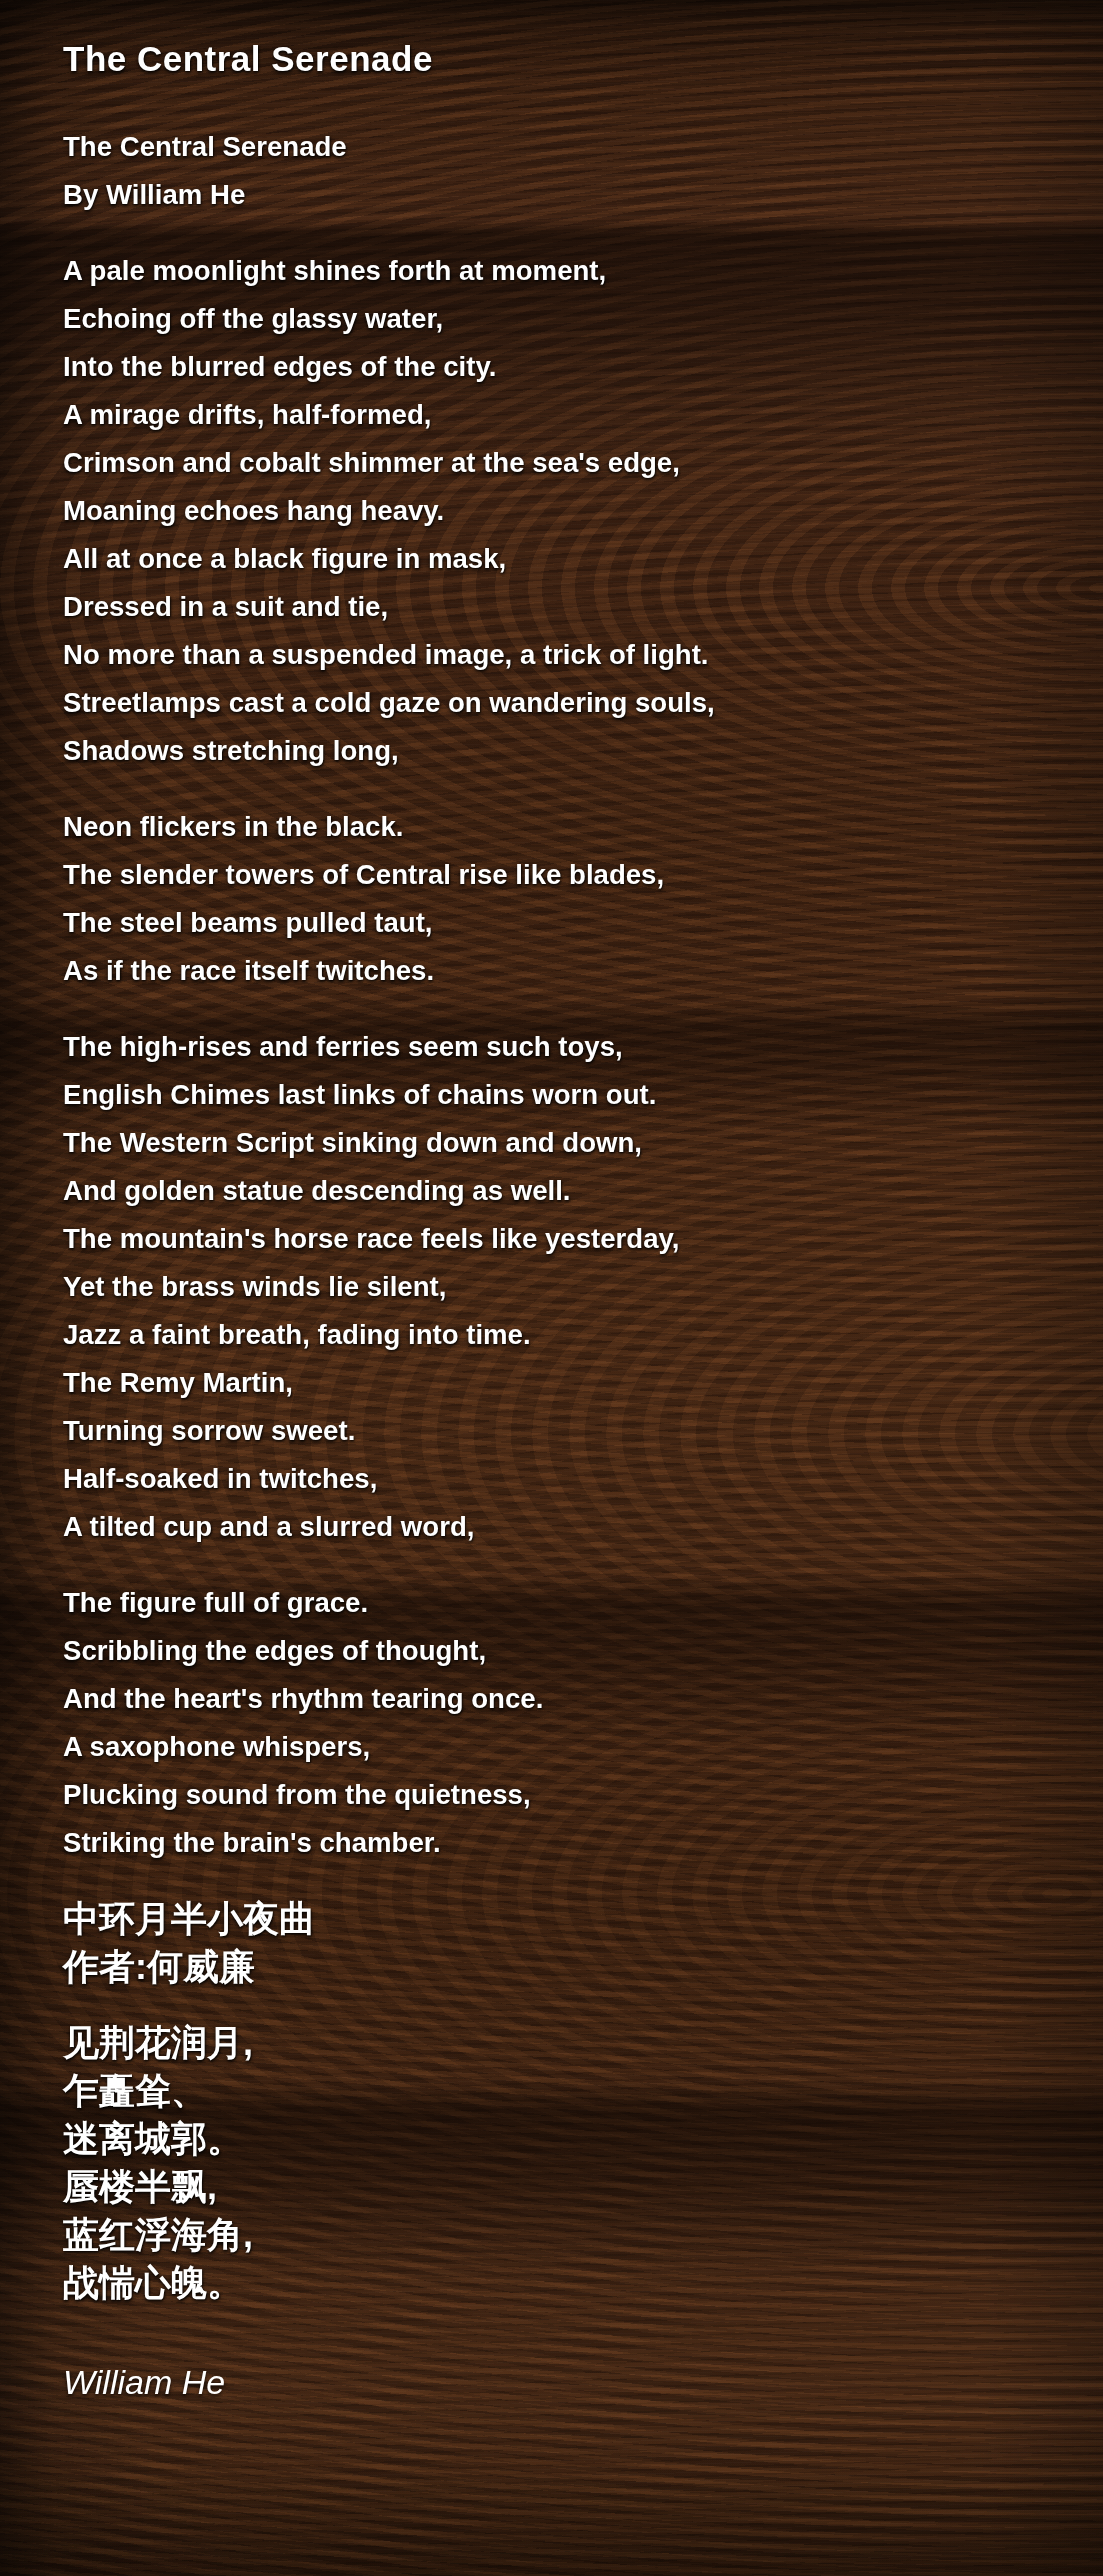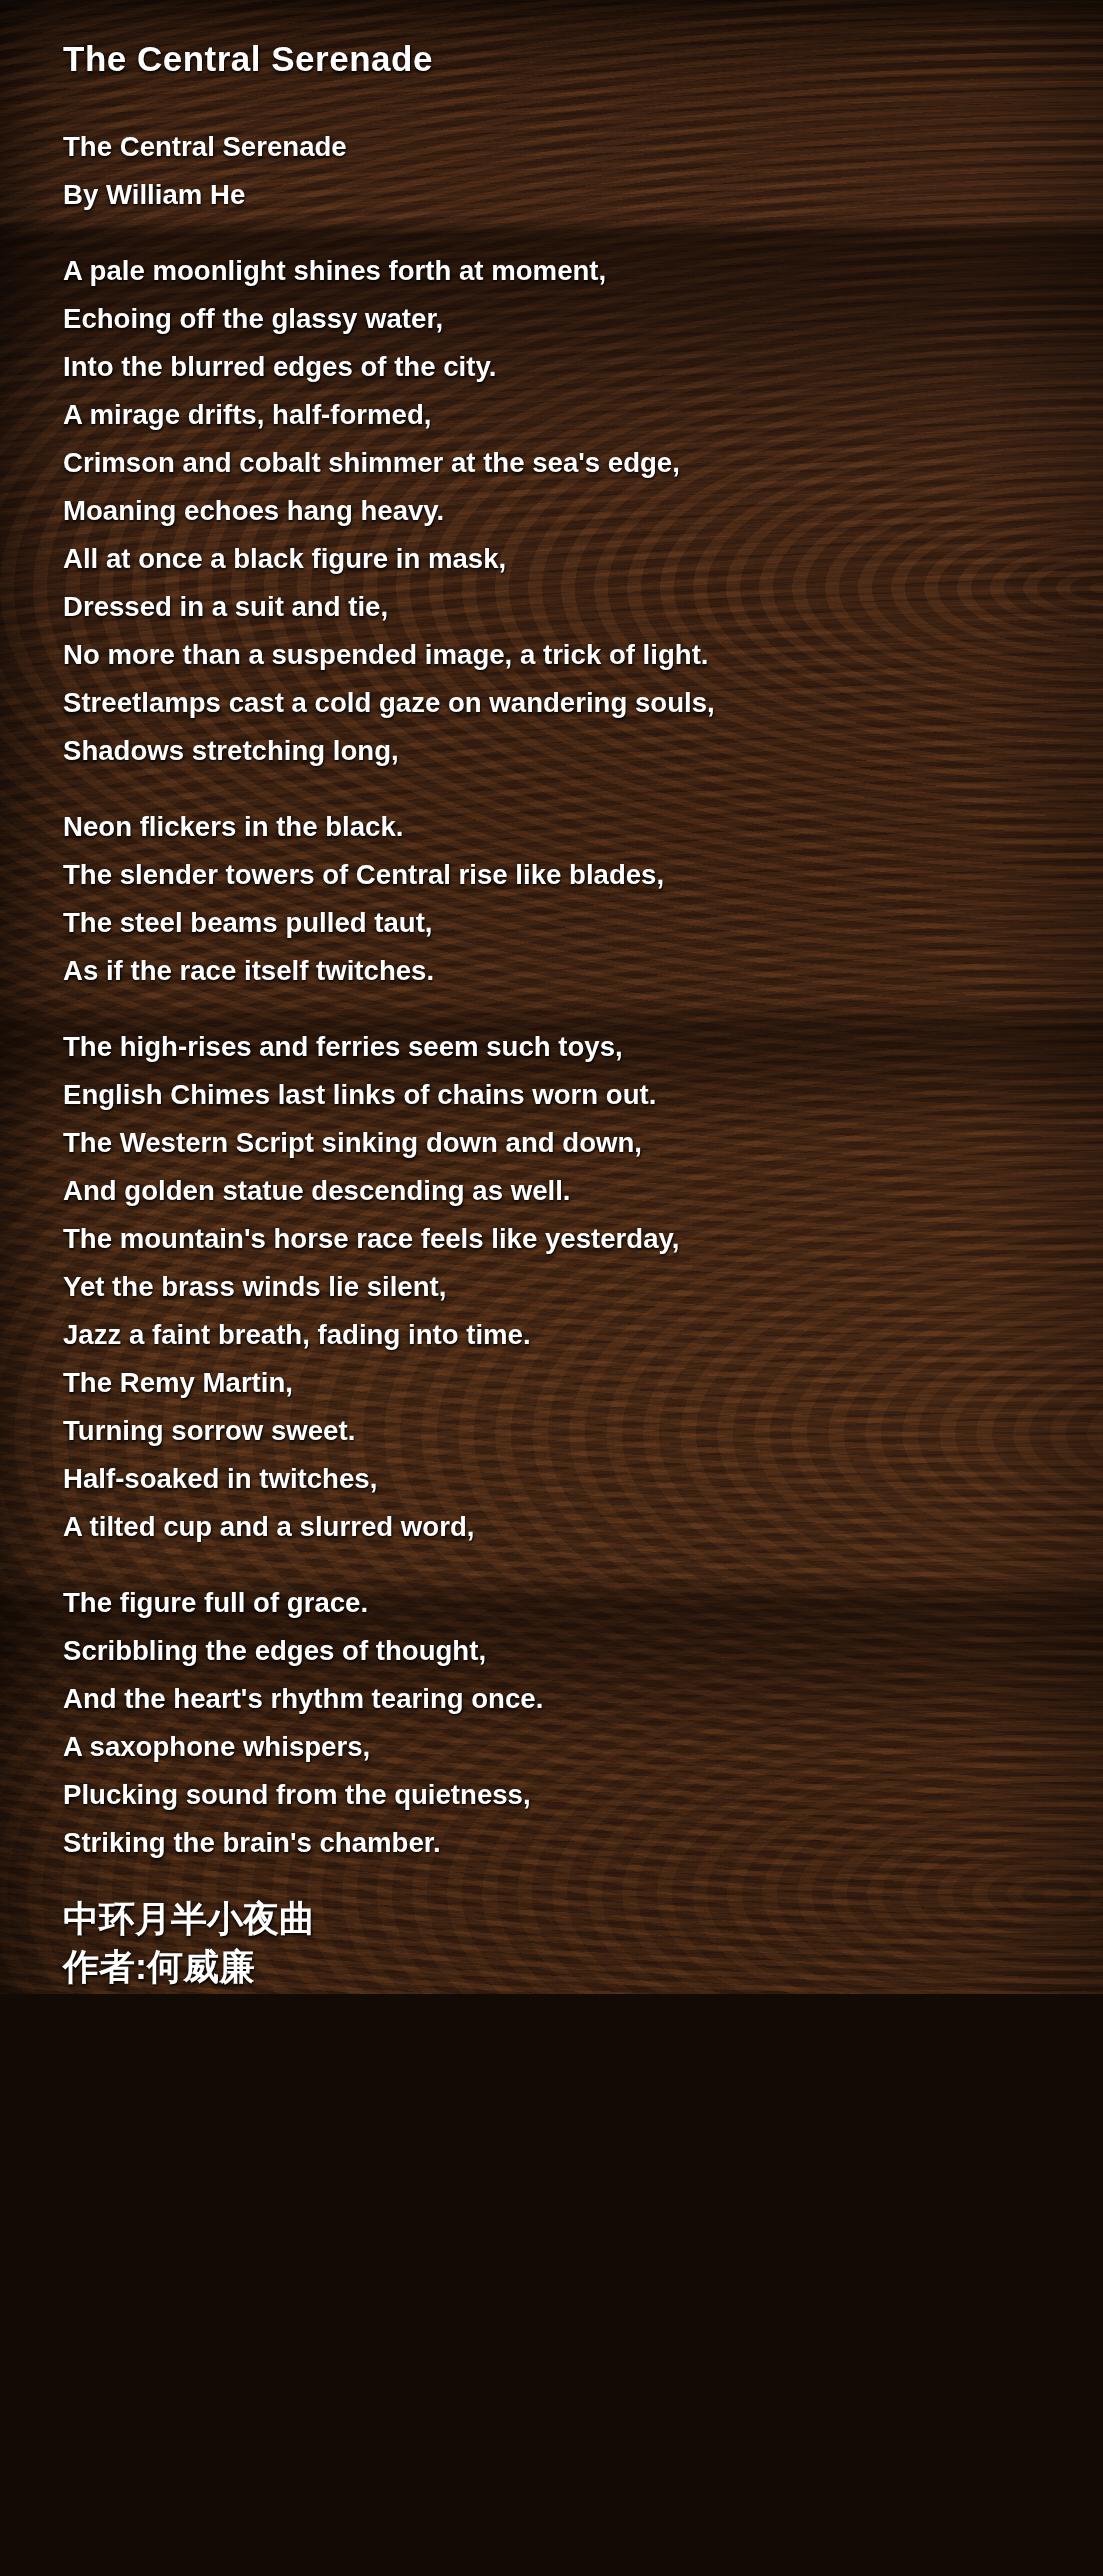--- a/index.html
+++ b/index.html
@@ -1,20 +1,20 @@
 <!DOCTYPE html>
 <html style="font-size:14.7px"><head>
 <meta charset="utf-8">
 <style>
   html, body { margin: 0; padding: 0; background: #120a05; }
 
   .page {
     position: relative;
     width: 1103px;
-    height: 1994px;
+    height: 2576px;
     box-sizing: border-box;
     padding: 35px 37px 0 63px;
     overflow: hidden;
     color: #ffffff;
     font-family: "Liberation Sans", "DejaVu Sans", sans-serif;
     background-color: #3c2212;
     background-image:
       
       radial-gradient(ellipse 160% 120% at 50% 35%, rgba(0,0,0,0) 55%, rgba(0,0,0,0.38) 85%, rgba(0,0,0,0.6) 100%),
       
@@ -76,21 +76,21 @@
 
   .stanza { margin-top: 28px; }
 
   .stanza.zh .line {
     font-size: 36px;
     font-family: "Liberation Sans", "DejaVu Sans", sans-serif;
   }
 
   .signature {
     margin-top: 51px;
-    font-size: 47px;
+    font-size: 34px;
     line-height: 48px;
     font-style: italic;
     font-weight: 400;
     text-shadow: 0 1.8px 3.7px rgba(0,0,0,0.8);
   }
 </style>
 </head>
 <body>
 
 <div class="page">

